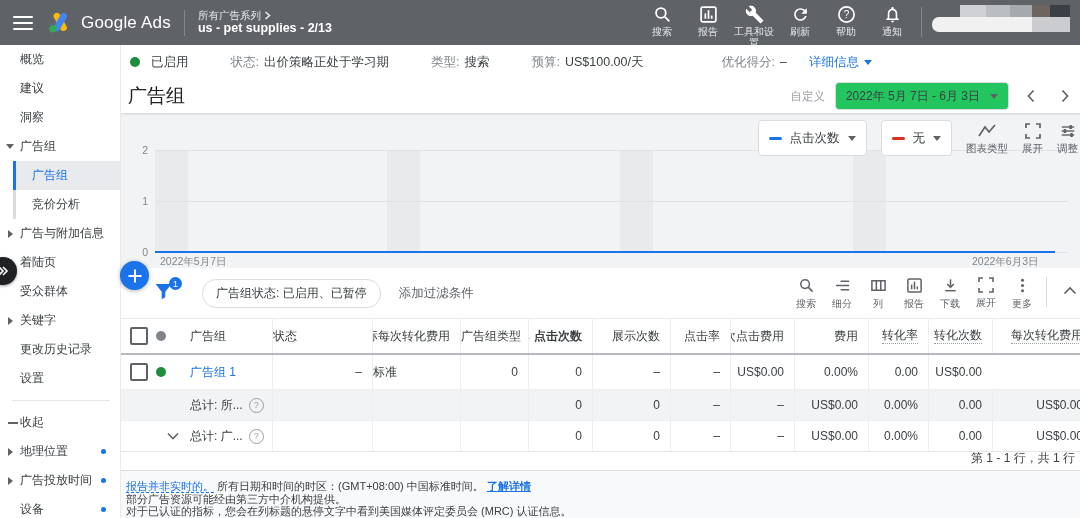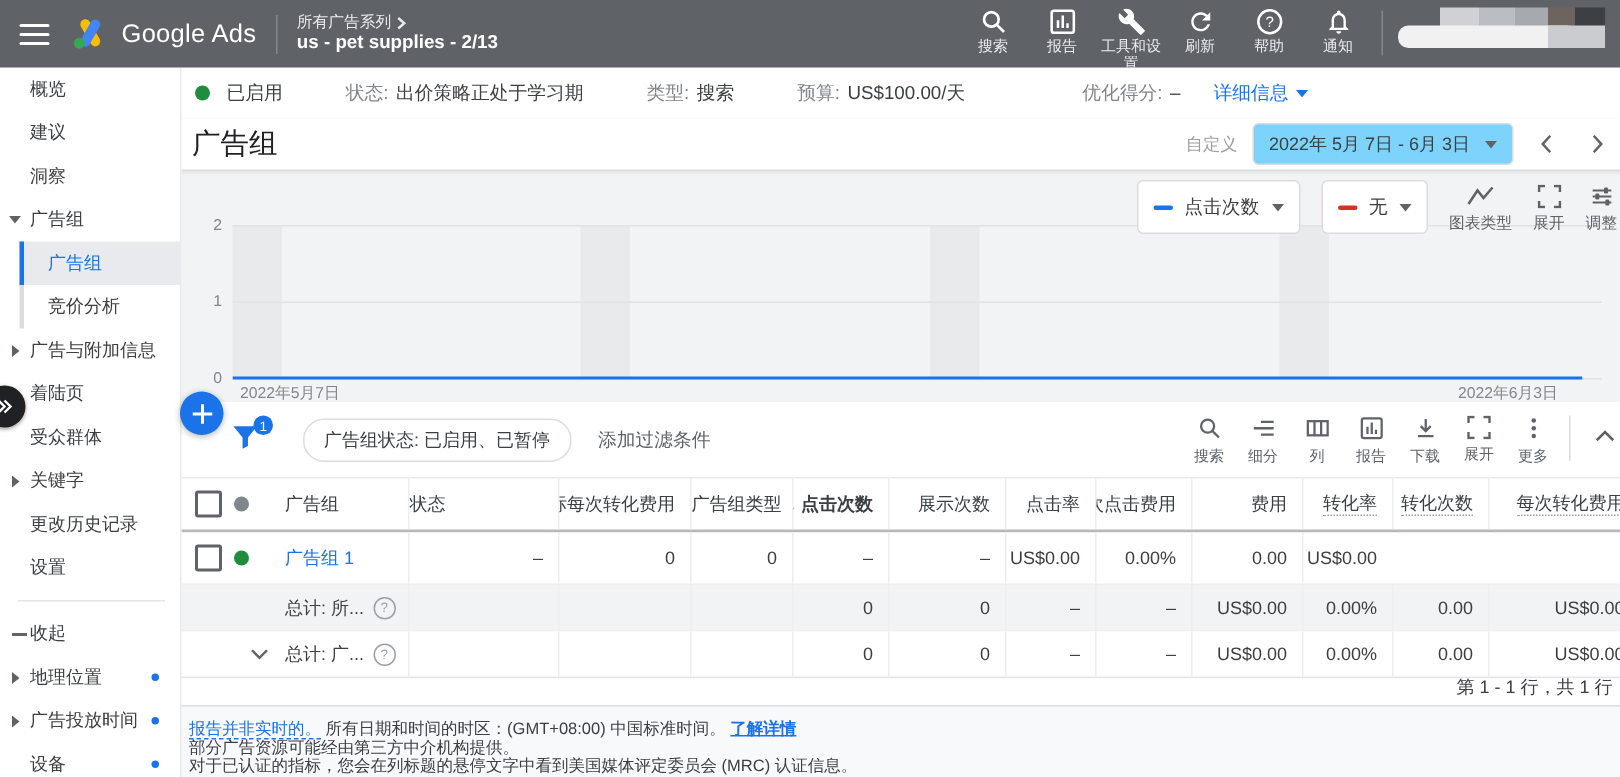--- a/index.html
+++ b/index.html
@@ -58,21 +58,21 @@
   .link{color:#1a73e8;cursor:pointer;}
   .caret-down{width:0;height:0;border-left:4px solid transparent;border-right:4px solid transparent;border-top:5px solid #5f6368;}
   .caret-down.blue{border-top-color:#1a73e8;}
 
   .titlebar{position:absolute;top:34px;left:0;right:0;height:34px;display:flex;align-items:center;
     padding:0 16px 0 8px;border-bottom:1px solid #dadce0;box-shadow:0 1px 2px rgba(60,64,67,.08);background:#fff;z-index:4;}
   .page-title{font-size:19px;color:#202124;}
   .title-right{margin-left:auto;display:flex;align-items:center;gap:10px;}
   .custom-lbl{font-size:11.5px;color:#9aa0a6;margin-left:40px;}
   .date-box{height:26px;border:1px solid #dadce0;border-radius:4px;display:flex;align-items:center;
-    gap:10px;padding:0 10px;font-size:12px;color:#3c4043;cursor:pointer;background:#7dd3fc;}
+    gap:10px;padding:0 10px;font-size:12px;color:#3c4043;cursor:pointer;background:#22c55e;}
   .nav-chev{width:24px;height:24px;display:flex;align-items:center;justify-content:center;cursor:pointer;}
 
   
   .chart-sec{position:absolute;top:68px;left:0;right:0;height:155px;background:#f1f3f4;overflow:hidden;}
   .chart-controls{position:absolute;top:7px;right:15px;display:flex;align-items:flex-start;gap:14px;z-index:3;}
   .metric-select{height:34px;background:#fff;border:1px solid #dadce0;border-radius:4px;display:flex;
     align-items:center;gap:8px;padding:0 10px;font-size:12.5px;color:#3c4043;cursor:pointer;}
   .dash{width:13px;height:3px;border-radius:2px;}
   .dash.blue{background:#1a73e8;}
   .dash.red{background:#d93025;}
@@ -504,20 +504,21 @@
         <div class="cell">
             <span class="checkbox"></span>
           </div>
         <div class="cell">
             <span class="green-dot" style="margin:0;"></span>
           </div>
         <div class="cell">
             <span class="link">广告组 1</span>
           </div>
         <div class="cell vsep num">–</div>
+        <div class="cell vsep">标准</div>
         <div class="cell vsep num">0</div>
         <div class="cell vsep num">0</div>
         <div class="cell vsep num">–</div>
         <div class="cell vsep num">–</div>
         <div class="cell vsep num">US$0.00</div>
         <div class="cell vsep num">0.00%</div>
         <div class="cell vsep num">0.00</div>
         <div class="cell vsep num">US$0.00</div>
       </div>
 

